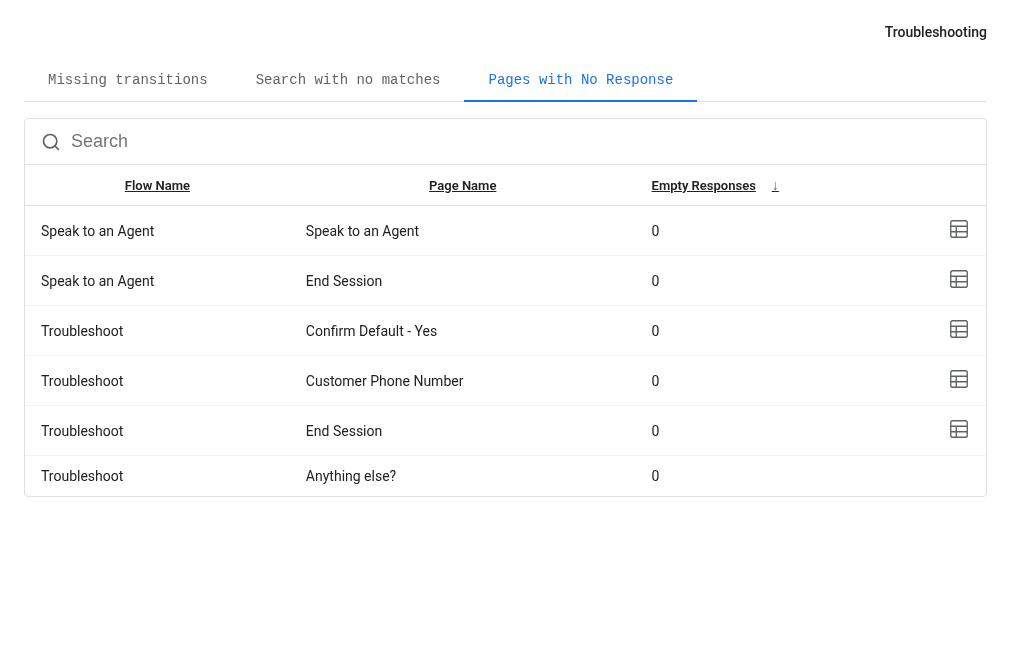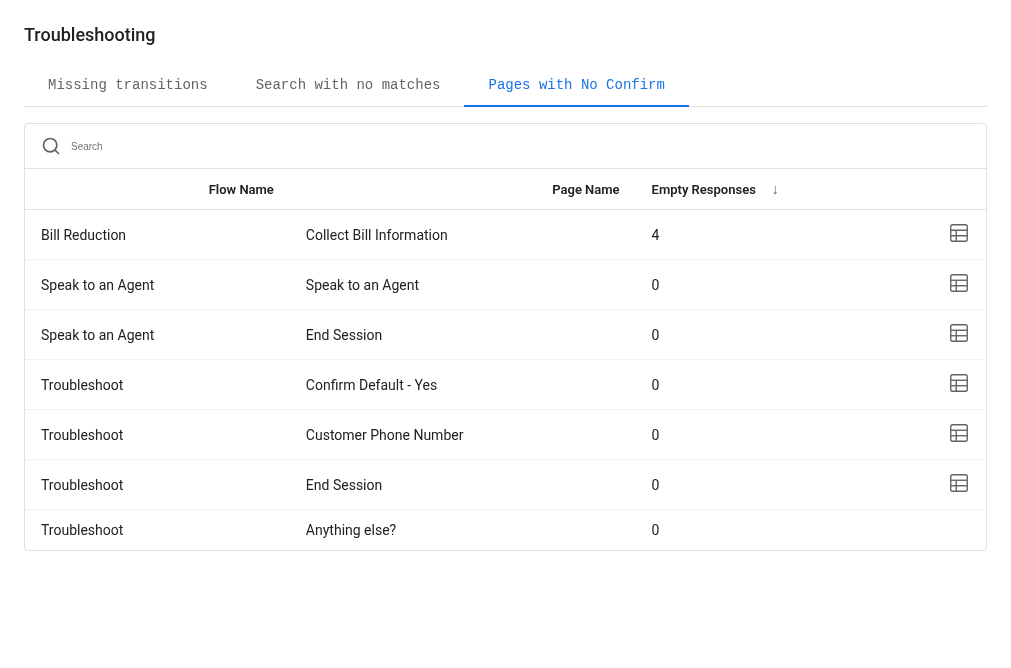--- a/index.html
+++ b/index.html
@@ -4,24 +4,25 @@
   <style>
     * { box-sizing: border-box; margin: 0; padding: 0; }
     body {
       font-family: 'Roboto', Arial, sans-serif;
       font-size: 14px;
       color: #202124;
       background: #fff;
       padding: 24px;
     }
     .page-title {
-      font-size: 18px;
+      font-size: 14px;
       font-weight: 500;
       margin-bottom: 20px;
       color: #202124;
+      text-align: right;
     }
     .tabs {
       display: flex;
       border-bottom: 1px solid #e0e0e0;
       margin-bottom: 0;
     }
     .tab {
       padding: 12px 24px;
       font-size: 14px;
       color: #5f6368;
@@ -50,38 +51,39 @@
       gap: 10px;
     }
     .search-icon-wrap {
       color: #5f6368;
       display: flex;
       align-items: center;
     }
     .search-input {
       border: none;
       outline: none;
-      font-size: 10px;
+      font-size: 18px;
       color: #c2410c;
       width: 100%;
       background: transparent;
     }
     table {
       width: 100%;
       border-collapse: collapse;
     }
     thead tr {
       border-bottom: 1px solid #e0e0e0;
     }
     th {
-      text-align: right;
+      text-align: center;
       padding: 12px 16px;
       font-size: 13px;
       font-weight: 600;
       color: #202124;
+      text-decoration: underline;
     }
     .th-responses {
       display: flex;
       align-items: center;
       gap: 16px;
     }
     td {
       padding: 12px 16px;
       font-size: 14px;
       color: #202124;
@@ -94,21 +96,21 @@
     }
   </style>
 </head>
 <body>
 
 <h1 class="page-title">Troubleshooting</h1>
 
 <div class="tabs">
   <div class="tab">Missing transitions</div>
   <div class="tab">Search with no matches</div>
-  <div class="tab active">Pages with No Confirm</div>
+  <div class="tab active">Pages with No Response</div>
 </div>
 
 <div class="content-box">
   <div class="search-bar">
     <span class="search-icon-wrap">
       <svg width="20" height="20" viewBox="0 0 24 24" fill="none" stroke="#5f6368" stroke-width="2" stroke-linecap="round" stroke-linejoin="round">
         <circle cx="11" cy="11" r="8"></circle>
         <line x1="21" y1="21" x2="16.65" y2="16.65"></line>
       </svg>
     </span>
@@ -123,35 +125,20 @@
         <th style="cursor:pointer;">
           <div class="th-responses">
             <span>Empty Responses</span>
             <span class="sort-arrow">↓</span>
           </div>
         </th>
         <th style="width:60px;"></th>
       </tr>
     </thead>
     <tbody id="table-body">
-    <tr>
-      <td>Bill Reduction</td>
-      <td>Collect Bill Information</td>
-      <td>4</td>
-      <td style="text-align:right;">
-        <span style="cursor:pointer; color:#5f6368; display:inline-flex; align-items:center;">
-          <svg width="22" height="22" viewBox="0 0 24 24" fill="none" stroke="#5f6368" stroke-width="1.5">
-            <rect x="3" y="3" width="18" height="18" rx="2" ry="2"></rect>
-            <line x1="3" y1="9" x2="21" y2="9"></line>
-            <line x1="3" y1="15" x2="21" y2="15"></line>
-            <line x1="9" y1="9" x2="9" y2="21"></line>
-          </svg>
-        </span>
-      </td>
-    </tr>
         <tr>
       <td>Speak to an Agent</td>
       <td>Speak to an Agent</td>
       <td>0</td>
       <td style="text-align:right;">
         <span style="cursor:pointer; color:#5f6368; display:inline-flex; align-items:center;">
           <svg width="22" height="22" viewBox="0 0 24 24" fill="none" stroke="#5f6368" stroke-width="1.5">
             <rect x="3" y="3" width="18" height="18" rx="2" ry="2"></rect>
             <line x1="3" y1="9" x2="21" y2="9"></line>
             <line x1="3" y1="15" x2="21" y2="15"></line>

